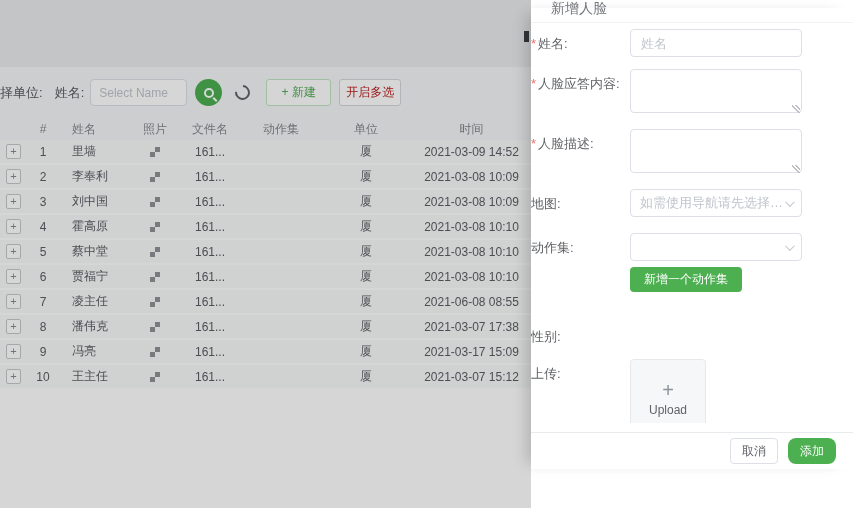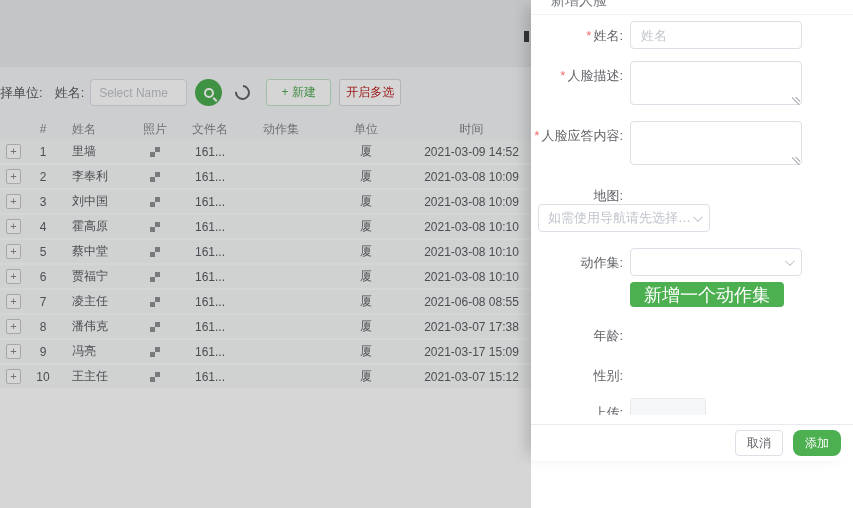--- a/index.html
+++ b/index.html
@@ -47,55 +47,55 @@
               border-radius:2px; font-size:11px; line-height:11px; color:#86898d; padding:0; cursor:pointer; }
   .img-ph { display:inline-block; width:10px; height:10px; vertical-align:middle;
             background:conic-gradient(#8f9296 0 25%, transparent 0 50%, #8f9296 0 75%, transparent 0); }
   .table-rest { background:#fff; height:118px; }
 
   
   .mask { position:absolute; left:0; top:0; width:531px; height:508px;
           background:rgba(0,0,0,0.16); z-index:5; cursor:pointer; }
 
   
-  .drawer { position:absolute; right:0; top:0; width:322px; height:461px; background:#fff; z-index:10;
+  .drawer { position:absolute; right:0; top:8px; width:322px; height:461px; background:#fff; z-index:10;
             box-shadow:-10px 0 14px -6px rgba(0,0,0,0.18); }
   .drawer-title { position:absolute; top:-8px; left:20px; font-size:14px; color:#73767b; }
   .hairline { position:absolute; top:14px; left:0; right:0; height:1px; background:#f2f3f5; }
 
   .form { position:absolute; top:21px; left:0; right:0; bottom:46px; overflow:hidden; }
   .frow { display:flex; margin-bottom:12px; }
-  .flab { flex:none; width:92px; text-align:right; font-size:13px; color:#606266;
+  .flab { flex:none; width:92px; text-align:left; font-size:13px; color:#606266;
           padding-top:7px; line-height:1.25; }
   .req  { color:#f56c6c; margin-right:2px; }
   .fctrl { margin-left:7px; width:172px; position:relative; }
   .txt { width:172px; height:28px; border:1px solid #dcdfe6; border-radius:4px; padding:0 10px;
          font-size:13px; color:#333; background:#fff; }
   .txt::placeholder { color:#c0c4cc; }
   .ta  { width:172px; height:44px; border:1px solid #dcdfe6; border-radius:4px; padding:5px 10px;
          font-size:13px; color:#333; resize:none; background:#fff; }
   .ta-corner { position:absolute; right:2px; bottom:4px; width:8px; height:8px; pointer-events:none;
          background:linear-gradient(45deg, transparent 0 40%, #bdbfc4 40% 50%, transparent 50% 68%, #bdbfc4 68% 78%, transparent 78%); }
   .sel { width:172px; height:28px; border:1px solid #dcdfe6; border-radius:4px; background:#fff;
          display:flex; align-items:center; justify-content:space-between; padding:0 9px;
          font-size:13px; color:#c0c4cc; cursor:pointer; overflow:hidden; }
   .sel .ph { white-space:nowrap; overflow:hidden; text-overflow:ellipsis; }
   .chev { flex:none; width:7px; height:7px; border-right:1.5px solid #c0c4cc;
           border-bottom:1.5px solid #c0c4cc; transform:rotate(45deg) translateY(-2px); }
   .btn-action-set { margin:-2px 0 14px 99px; height:25px; padding:0 14px; background:#4caf50;
-          border:none; border-radius:4px; color:#fff; font-size:18px; cursor:pointer; }
-  .gap-lg { margin-bottom:16px;flex-direction:column; }
+          border:none; border-radius:4px; color:#fff; font-size:12px; cursor:pointer; }
+  .gap-lg { margin-bottom:16px; }
   .upload-box { width:76px; height:78px; background:#f6f7f9; border:1px solid #e6e8eb; border-radius:4px;
           display:flex; flex-direction:column; align-items:center; justify-content:center; cursor:pointer; }
   .upload-plus { font-size:20px; color:#8c939d; line-height:20px; }
   .upload-text { font-size:12px; color:#5f6368; margin-top:3px; }
 
   .footer { position:absolute; left:0; right:0; bottom:0; height:37px; background:#fff;
             border-top:1px solid #e8eaed; display:flex; align-items:center; justify-content:flex-end;
-            gap:10px; padding-right:12px; }
+            gap:10px; padding-right:17px; }
   .btn-cancel { width:48px; height:26px; background:#fff; border:1px solid #dcdfe6; border-radius:4px;
             color:#606266; font-size:12px; cursor:pointer; }
   .btn-submit { width:48px; height:26px; background:#4caf50; border:none; border-radius:8px;
             color:#fff; font-size:12px; cursor:pointer; }
 </style>
 </head>
 <body>
 
 <div class="left-pane">
   <div class="top-band">
@@ -290,29 +290,29 @@
   <div class="form">
 
     <div class="frow">
       <label class="flab"><span class="req">*</span><span>姓名:</span></label>
       <div class="fctrl">
         <input class="txt" placeholder="姓名" style="">
       </div>
     </div>
 
     <div class="frow">
-      <label class="flab"><span class="req">*</span><span>人脸描述:</span></label>
+      <label class="flab"><span class="req">*</span><span>人脸应答内容:</span></label>
       <div class="fctrl">
         <textarea class="ta" style=""></textarea>
         <span class="ta-corner"></span>
       </div>
     </div>
 
     <div class="frow">
-      <label class="flab"><span class="req">*</span><span>人脸应答内容:</span></label>
+      <label class="flab"><span class="req">*</span><span>人脸描述:</span></label>
       <div class="fctrl">
         <textarea class="ta" style=""></textarea>
         <span class="ta-corner"></span>
       </div>
     </div>
 
     <div class="frow gap-lg">
       <label class="flab"><span>地图:</span></label>
       <div class="fctrl">
         <div class="sel">
@@ -328,21 +328,20 @@
         <div class="sel">
           <span class="ph"></span>
           <span class="chev"></span>
         </div>
       </div>
     </div>
 
     <button class="btn-action-set">新增一个动作集</button>
 
     <div class="frow gap-lg">
-      <label class="flab"><span>年龄:</span></label>
     </div>
 
     <div class="frow" style="margin-bottom:14px">
       <label class="flab"><span>性别:</span></label>
     </div>
 
     <div class="frow">
       <label class="flab"><span>上传:</span></label>
       <div class="fctrl">
         <div class="upload-box">

